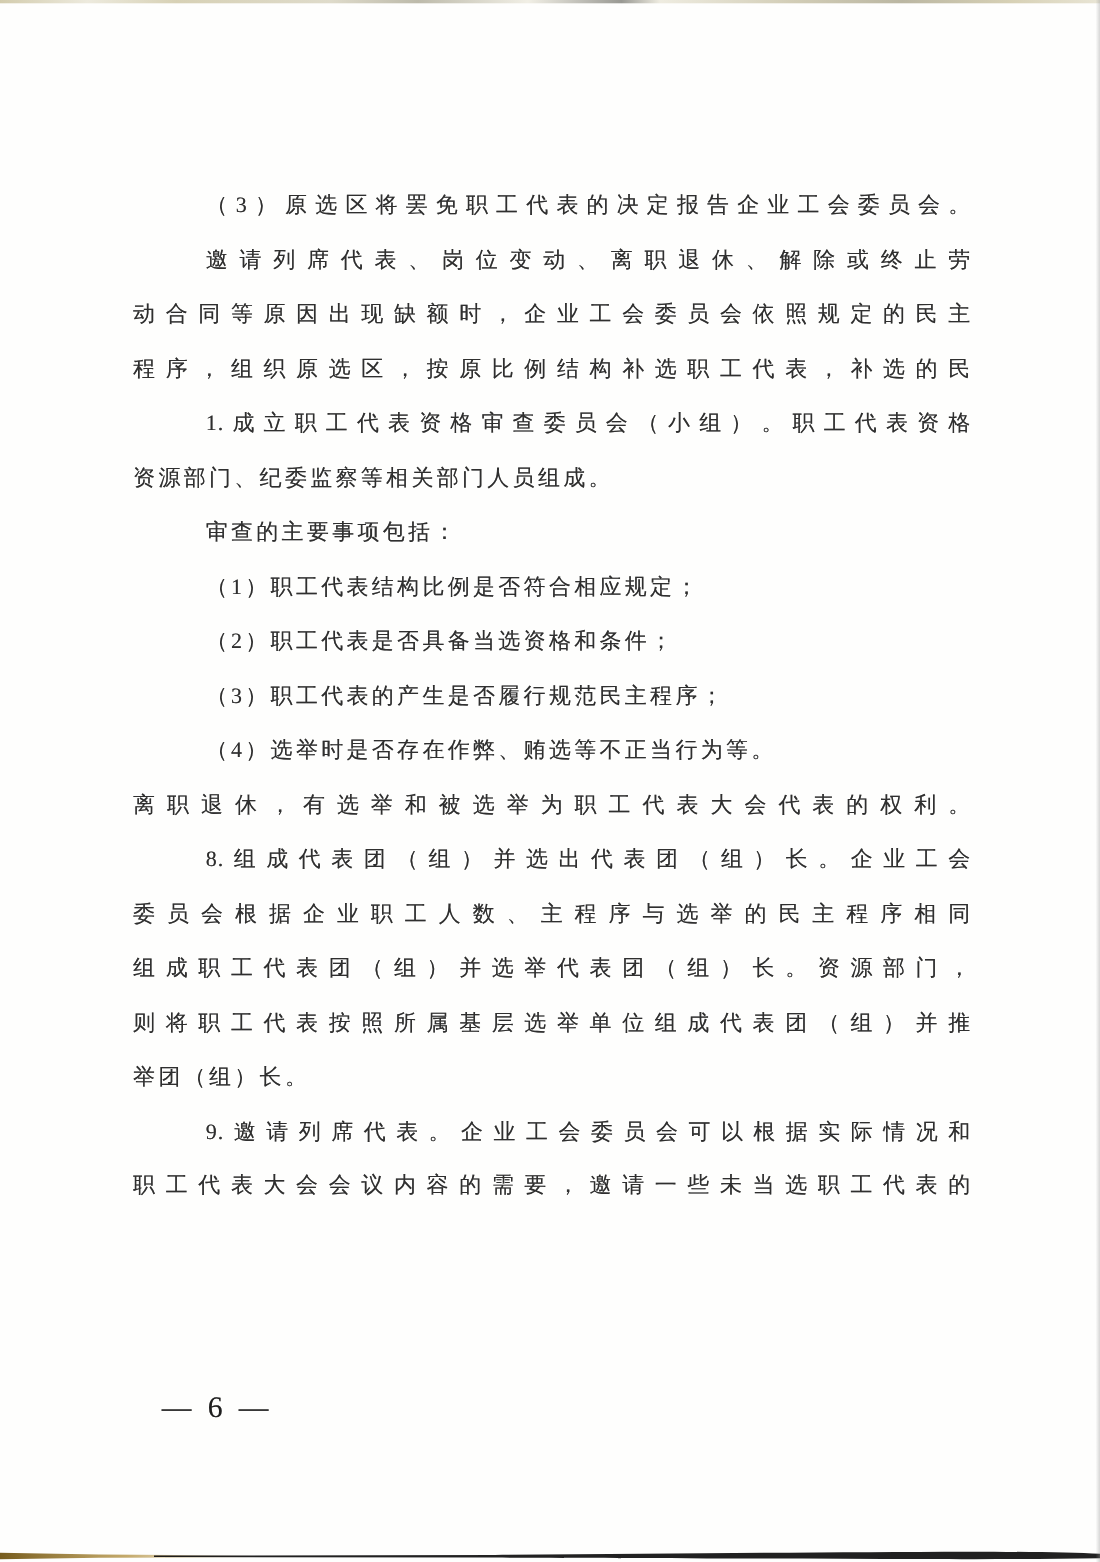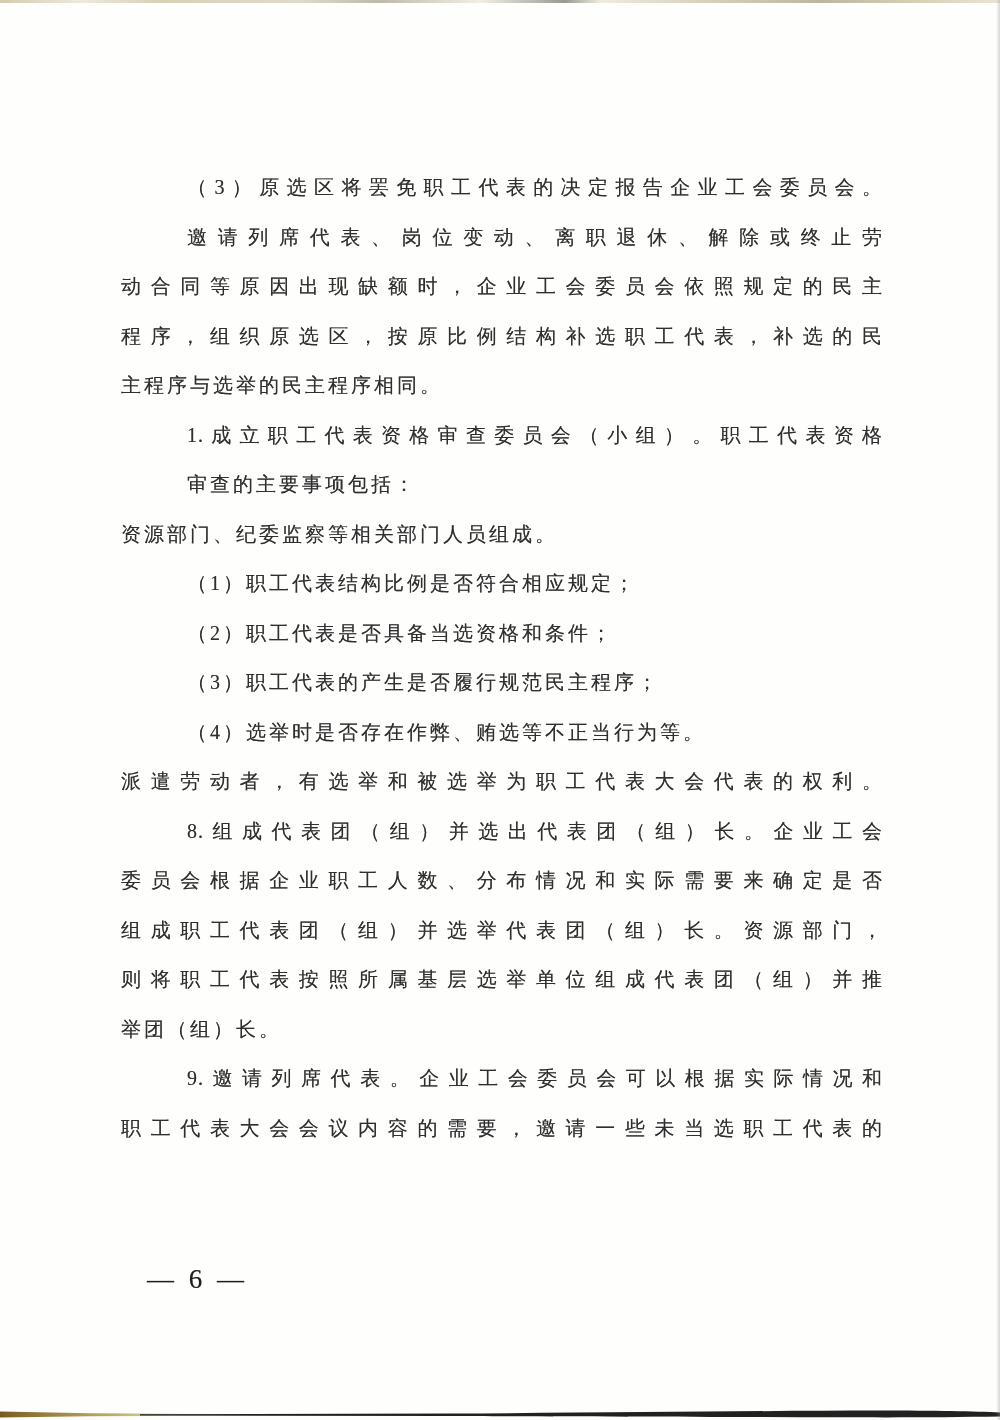--- a/index.html
+++ b/index.html
@@ -92,31 +92,30 @@
 <div class="page">
 
   <div class="top-edge"></div>
 
   <div class="content">
 
   <div class="line indent justify">（3）原选区将罢免职工代表的决定报告企业工会委员会。</div>
       <div class="line indent justify">邀请列席代表、岗位变动、离职退休、解除或终止劳</div>
       <div class="line justify">动合同等原因出现缺额时，企业工会委员会依照规定的民主</div>
       <div class="line justify">程序，组织原选区，按原比例结构补选职工代表，补选的民</div>
-      <div class="line">主程序与选举的民主程序相同。</div>
       <div class="line indent justify">1.成立职工代表资格审查委员会（小组）。职工代表资格</div>
+      <div class="line">资源部门、纪委监察等相关部门人员组成。</div>
       <div class="line indent">审查的主要事项包括：</div>
-      <div class="line">资源部门、纪委监察等相关部门人员组成。</div>
       <div class="line indent">（1）职工代表结构比例是否符合相应规定；</div>
       <div class="line indent">（2）职工代表是否具备当选资格和条件；</div>
       <div class="line indent">（3）职工代表的产生是否履行规范民主程序；</div>
       <div class="line indent">（4）选举时是否存在作弊、贿选等不正当行为等。</div>
-      <div class="line justify">派遣劳动者，有选举和被选举为职工代表大会代表的权利。</div>
+      <div class="line justify">离职退休，有选举和被选举为职工代表大会代表的权利。</div>
       <div class="line indent justify">8.组成代表团（组）并选出代表团（组）长。企业工会</div>
-      <div class="line justify">委员会根据企业职工人数、分布情况和实际需要来确定是否</div>
+      <div class="line justify">委员会根据企业职工人数、主程序与选举的民主程序相同</div>
       <div class="line justify">组成职工代表团（组）并选举代表团（组）长。资源部门，</div>
       <div class="line justify">则将职工代表按照所属基层选举单位组成代表团（组）并推</div>
       <div class="line">举团（组）长。</div>
       <div class="line indent justify">9.邀请列席代表。企业工会委员会可以根据实际情况和</div>
       <div class="line justify">职工代表大会会议内容的需要，邀请一些未当选职工代表的</div>
     </div>
 
   <div class="page-number">— 6 —</div>
 
   <svg class="bottom-edge" viewBox="0 0 1000 20" preserveAspectRatio="none" aria-hidden="true">

